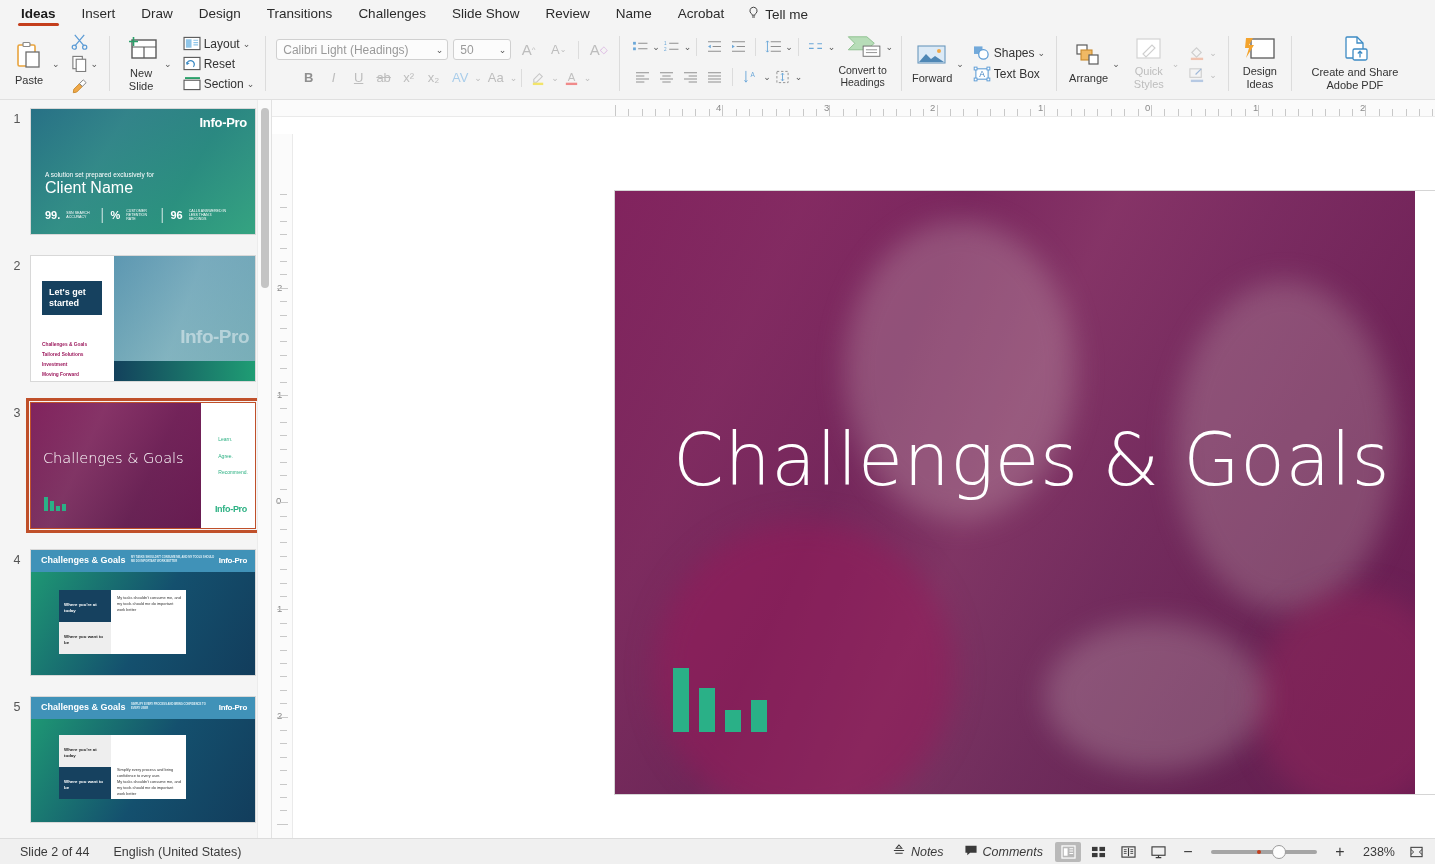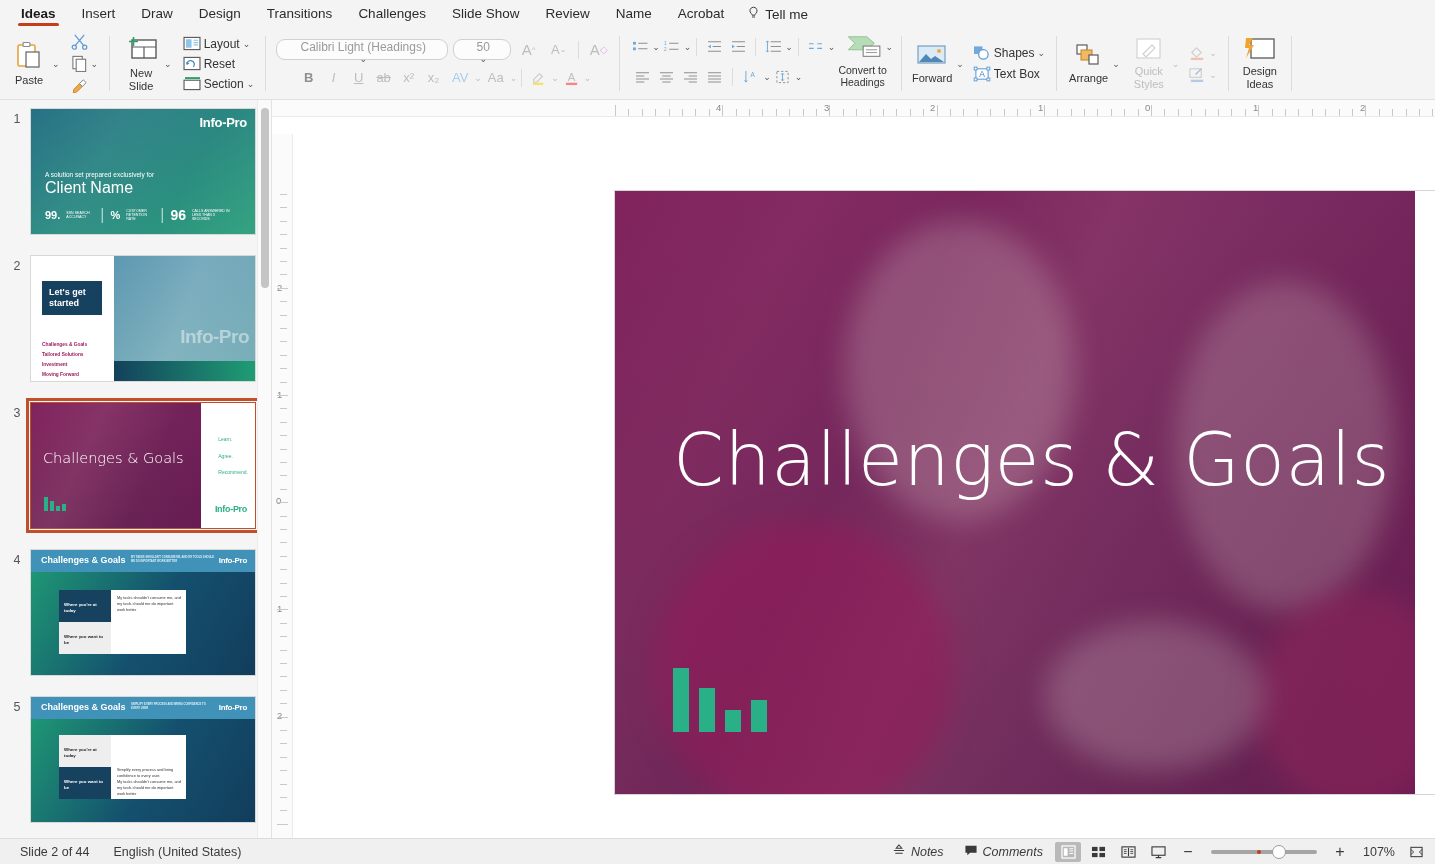--- a/index.html
+++ b/index.html
@@ -46,24 +46,23 @@
   }
   .big-btn .glyph { margin-bottom:2px; }
   .small-btn { display:flex; align-items:center; gap:3px; font-size:12px; color:#333; padding:1px 3px; }
   .col { display:flex; flex-direction:column; justify-content:center; gap:3px; }
   .caret { font-size:9px; color:#555; }
   .caret.dim { color:#b9b9b9; }
   .dim { color:#bdbdbd !important; }
 
   
   .fontbox, .sizebox {
-    border:1px solid #d0d0d0; background:#fcfcfc; height:21px; border-radius:9px;
+    border:1px solid #d0d0d0; background:#fcfcfc; height:21px; border-radius:3px;
     display:flex; align-items:center; padding:0 4px 0 6px; font-size:12px; color:#9a9a9a;
     justify-content:space-between;
-    flex-direction:column;
   }
   .fontbox { width:172px; }
   .sizebox { width:58px; }
   .fmt-row { display:flex; align-items:center; gap:0px; }
   .fmt-btn {
     width:25px; height:22px; display:flex; align-items:center; justify-content:center;
     font-size:13px; color:#bdbdbd;
   }
   .para-btn { width:24px; height:21px; display:flex; align-items:center; justify-content:center; }
 
@@ -500,41 +499,55 @@
               <path d="M2 1l7 0-4 7h5l-8 13 3-10H1z" fill="#f3a32d"></path>
             </svg>
         </span>
         <span>Design</span>
         <span>Ideas</span>
       </div>
     </div>
 
     <div class="rsep"></div>
 
+    <div class="rgroup">
+      <div class="big-btn" style="min-width:110px;">
+        <span class="glyph">
+          <svg width="30" height="26" viewBox="0 0 30 26">
+              <path d="M7 1h10l6 6v14a1 1 0 01-1 1H7a1 1 0 01-1-1V2a1 1 0 011-1z" fill="#fff" stroke="#3d8bc4" stroke-width="1.3"></path>
+              <path d="M17 1v6h6" fill="none" stroke="#3d8bc4" stroke-width="1.3"></path>
+              <rect x="13" y="13" width="14" height="11" rx="1.5" fill="#fff" stroke="#3d8bc4" stroke-width="1.3"></rect>
+              <path d="M20 21.5v-6M17.8 17.5L20 15.2l2.2 2.3" stroke="#3d8bc4" stroke-width="1.3" fill="none"></path>
+            </svg>
+        </span>
+        <span>Create and Share</span>
+        <span>Adobe PDF</span>
+      </div>
+    </div>
   </div>
 
   <div class="workspace">
 
     <div class="thumbpane">
       <div class="thumblist">
 
         <div class="thumbrow">
           <div class="thumbnum">1</div>
           <div class="thumb" style="background:linear-gradient(150deg,rgba(27,110,132,.82),rgba(32,160,120,.85)),linear-gradient(120deg,#5f7e8c,#9fb0b4,#6d8a92,#acb7b4);">
             <div style="position:absolute;right:8px;top:6px;font-size:13px;font-weight:bold;color:#fff;letter-spacing:-.3px;">Info-Pro</div>
             <div style="position:absolute;left:14px;top:62px;font-size:6.5px;color:#fff;">A solution set prepared exclusively for</div>
             <div style="position:absolute;left:14px;top:70px;font-size:16px;color:#fff;">Client Name</div>
             <div style="position:absolute;left:14px;bottom:10px;display:flex;gap:6px;align-items:center;color:#fff;">
               <span style="font-size:11px;font-weight:bold;">99.</span>
               <span style="font-size:3.6px;line-height:1.2;width:28px;">SSN SEARCH ACCURACY</span>
               <span style="opacity:.6;">|</span>
               <span style="font-size:11px;font-weight:bold;">%</span>
               <span style="font-size:3.6px;line-height:1.2;width:28px;">CUSTOMER RETENTION RATE</span>
               <span style="opacity:.6;">|</span>
-              <span style="font-size:14px;font-weight:bold;">96</span>
+              <span style="font-size:11px;font-weight:bold;">96</span>
               <span style="font-size:3.6px;line-height:1.2;width:40px;">CALLS ANSWERED IN LESS THAN 3 SECONDS</span>
             </div>
           </div>
         </div>
 
         <div class="thumbrow">
           <div class="thumbnum">2</div>
           <div class="thumb" style="background:#fff;">
             <div style="position:absolute;right:0;top:0;width:141px;height:108px;background:linear-gradient(150deg,rgba(60,140,175,.6),rgba(90,170,180,.55)),linear-gradient(110deg,#8fa9b5,#c3ccd0,#9fb4bd);"></div>
             <div style="position:absolute;right:0;bottom:0;width:141px;height:20px;background:linear-gradient(90deg,#13415c,#1f9d74);"></div>
@@ -811,21 +824,21 @@
             <rect x="1" y="2" width="14" height="9" fill="none" stroke="#3a3a3a" stroke-width="1.2"></rect>
             <path d="M8 11v2.5M5 13.5h6" stroke="#3a3a3a" stroke-width="1.2"></path>
           </svg>
       </div>
       <div class="viewbtn" style="font-size:16px;color:#3a3a3a;">−</div>
       <div class="zslider">
         <div class="zdot"></div>
         <div class="zknob"></div>
       </div>
       <div class="viewbtn" style="font-size:16px;color:#3a3a3a;">+</div>
-      <div class="zoomval">107%</div>
+      <div class="zoomval">238%</div>
       <div class="viewbtn" style="margin-left:4px;">
         <svg width="15" height="14" viewBox="0 0 16 15">
             <rect x="2" y="2.5" width="12" height="10" fill="none" stroke="#3a3a3a" stroke-width="1.1"></rect>
             <path d="M2 4.8l3 2.7-3 2.7M14 4.8l-3 2.7 3 2.7" stroke="#3a3a3a" stroke-width="1" fill="none"></path>
           </svg>
       </div>
     </div>
   </div>
 
 </div>

